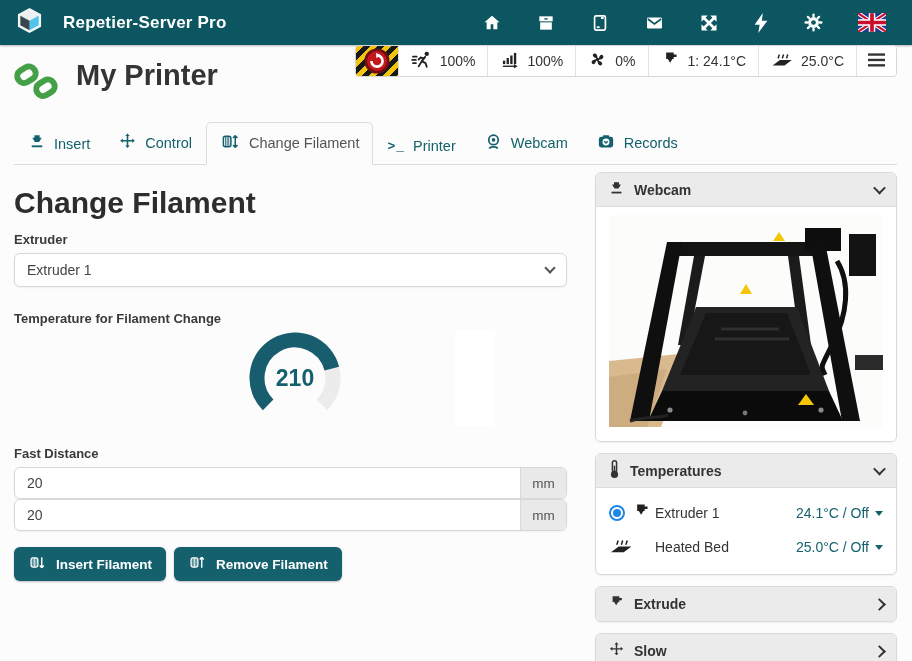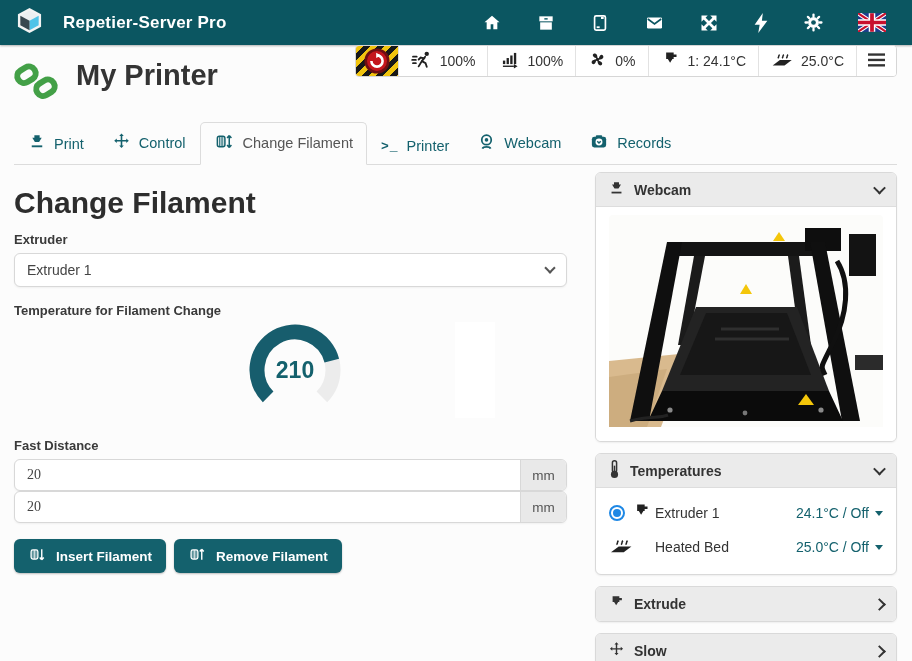--- a/index.html
+++ b/index.html
@@ -29,28 +29,28 @@
   .tab.active { background:#fcfcfc; border-color:#dcdcdc; border-bottom-color:#fcfcfc; color:#555; }
   .console-glyph { font-family:"Liberation Mono", monospace; font-weight:bold; font-size:13px; letter-spacing:1px; color:#14616d; }
 
   
   .main { position:absolute; left:14px; top:156px; width:553px; }
   h1.page-title { font-size:30px; font-weight:bold; color:#2d2d2d; margin:30px 0 12px; }
   .field-label { font-size:13px; font-weight:bold; color:#3a3a3a; margin-bottom:6px; }
   .select-wrap { position:relative; }
   select.extruder { width:100%; height:34px; padding:0 32px 0 12px; font-size:14px; color:#444; border:1px solid #d8d8d8; border-radius:6px; background:#fff; appearance:none; -webkit-appearance:none; box-shadow:0 1px 2px rgba(0,0,0,.05); cursor:pointer; }
   .select-chev { position:absolute; right:13px; top:11px; width:8px; height:8px; border-right:2.2px solid #555; border-bottom:2.2px solid #555; transform:rotate(45deg); pointer-events:none; }
-  .temp-label { margin-top:16px; }
+  .temp-label { margin-top:24px; }
   .gauge-row { position:relative; height:102px; margin-top:2px; }
   .gauge { position:absolute; left:226px; top:-6px; cursor:pointer; }
   .gauge text { font-family:"Liberation Sans",sans-serif; font-weight:bold; }
   .white-slab { position:absolute; left:441px; top:-2px; width:40px; height:96px; background:#fff; }
   .dist-label { margin-top:12px; }
   .input-group { display:flex; height:32px; border:1px solid #d8d8d8; border-radius:6px; overflow:hidden; background:#fff; box-shadow:0 1px 2px rgba(0,0,0,.05); }
-  .input-group input { flex:1; border:none; outline:none; padding:0 12px; font-size:14px; color:#444; font-family:Liberation Serif, serif; background:transparent; }
+  .input-group input { flex:1; border:none; outline:none; padding:0 12px; font-size:14px; color:#444; font-family:Liberation Sans, sans-serif; background:transparent; }
   .addon { width:46px; background:#e9e9e9; border-left:1px solid #d8d8d8; display:flex; align-items:center; justify-content:center; font-size:13.5px; color:#555; }
   .slow-label { margin-top:18px; }
   .buttons { margin-top:16px; display:flex; gap:8px; }
   .btn { display:inline-flex; align-items:center; gap:9px; height:34px; padding:0 14px; background:#14616d; color:#fff; border:none; border-radius:6px; font-size:13.5px; font-weight:bold; font-family:"Liberation Sans",sans-serif; cursor:pointer; box-shadow:0 1px 2px rgba(0,0,0,.25); }
 
   
   .sidebar { position:absolute; left:595px; top:172px; width:302px; }
   .panel { border:1px solid #d9d9d9; border-radius:6px; background:#fff; box-shadow:0 1px 2px rgba(0,0,0,.06); margin-bottom:11px; overflow:hidden; }
   .panel-header { display:flex; align-items:center; gap:9px; height:34px; padding:0 12px; background:#ebebeb; font-size:14px; font-weight:bold; color:#333; cursor:pointer; border-bottom:1px solid #ddd; }
   .panel.collapsed .panel-header { border-bottom:none; }
@@ -242,21 +242,21 @@
   </div>
 
   <div class="tabbar">
     <div class="tab">
       <span>
         <svg width="18" height="18" viewBox="0 0 24 24" fill="#14616d">
             <path d="M8.5 3h7v3.4h2.8L14.8 12H9.2L5.7 6.4h2.8z"></path>
             <rect x="5" y="16.5" width="14" height="2.5"></rect>
           </svg>
       </span>
-      <span>Print</span>
+      <span>Insert</span>
     </div>
     <div class="tab">
       <span>
         <svg width="19" height="19" viewBox="0 0 24 24" fill="#14616d">
             <path d="M12 1.8 14.9 5.1h-1.9v5h5V8.2L21.2 11l-3.2 2.8v-1.9h-5v5h1.9L12 20.2 9.1 16.9h1.9v-5H6v1.9L2.8 11 6 8.2v1.9h5v-5H9.1z"></path>
           </svg>
       </span>
       <span>Control</span>
     </div>
     <div class="tab active">

